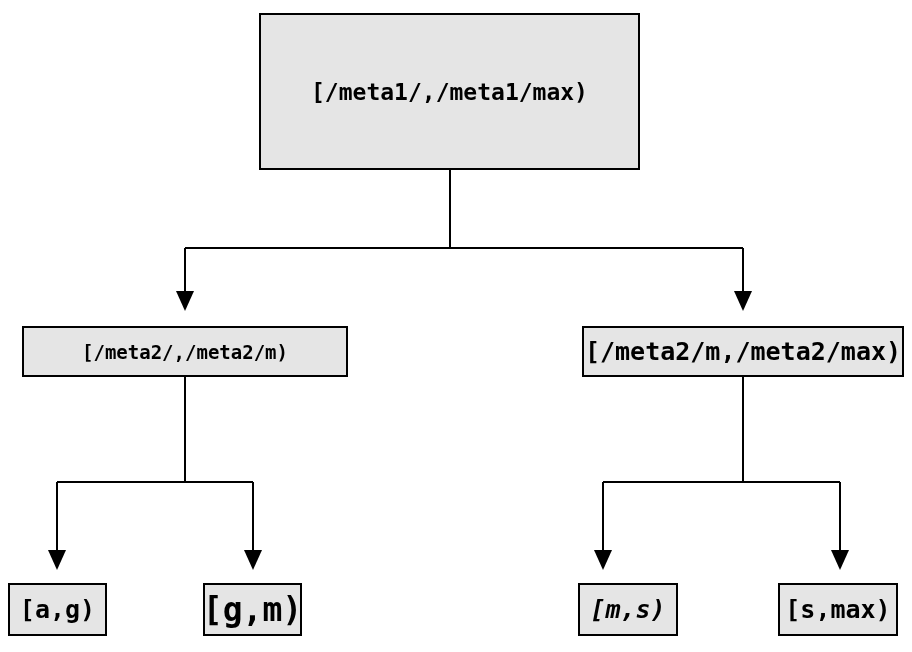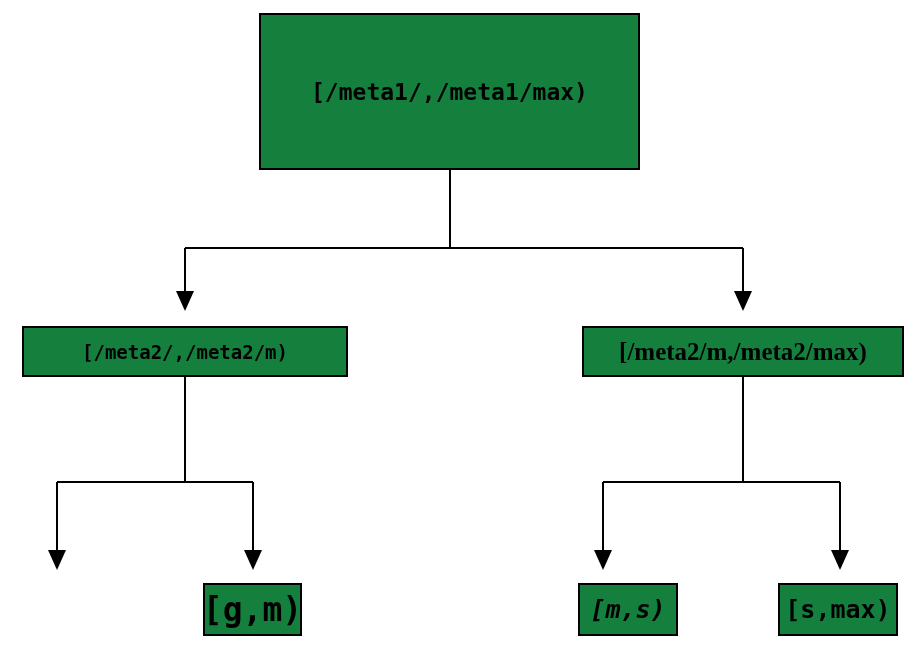--- a/index.html
+++ b/index.html
@@ -29,32 +29,32 @@
     shape-rendering: crispEdges;
   }
   .arrow-head {
     fill: #000000;
     stroke: none;
   }
   .node {
     position: absolute;
     box-sizing: border-box;
     border: 2px solid #000000;
-    background: #15803d;
+    background: #e5e5e5;
     color: #000000;
     display: flex;
     align-items: center;
     justify-content: center;
     font-family: "DejaVu Sans Mono", "Liberation Mono", monospace;
     font-weight: bold;
     white-space: nowrap;
   }
   .node-root   { left: 259px; top: 13px;  width: 381px; height: 157px; font-size: 23px; }
   .node-mid-l  { left: 22px;  top: 326px; width: 326px; height: 51px;  font-size: 19px; }
-  .node-mid-r  { left: 582px; top: 326px; width: 322px; height: 51px;  font-size: 25px; font-family: Liberation Serif, serif; }
+  .node-mid-r  { left: 582px; top: 326px; width: 322px; height: 51px;  font-size: 25px; }
   .node-leaf-1 { left: 8px;   top: 583px; width: 99px;  height: 53px;  font-size: 25px; }
   .node-leaf-2 { left: 203px; top: 583px; width: 99px;  height: 53px;  font-size: 33px; }
   .node-leaf-3 { left: 578px; top: 583px; width: 100px; height: 53px;  font-size: 25px; font-style: italic; }
   .node-leaf-4 { left: 778px; top: 583px; width: 120px; height: 53px;  font-size: 25px; }
 </style>
 </head>
 <body>
 
 <div class="canvas">
 
@@ -81,20 +81,21 @@
     <path class="edge-line" d="M840,482 V551"></path>
     <polygon class="arrow-head" points="831,550 849,550 840,570"></polygon>
   </svg>
 
   <div class="node node-root">[/meta1/,/meta1/max)</div>
 
   <div class="node node-mid-l">[/meta2/,/meta2/m)</div>
 
   <div class="node node-mid-r">[/meta2/m,/meta2/max)</div>
 
+  <div class="node node-leaf-1">[a,g)</div>
 
   <div class="node node-leaf-2">[g,m)</div>
 
   <div class="node node-leaf-3">[m,s)</div>
 
   <div class="node node-leaf-4">[s,max)</div>
 
 </div>
 
 </body></html>

